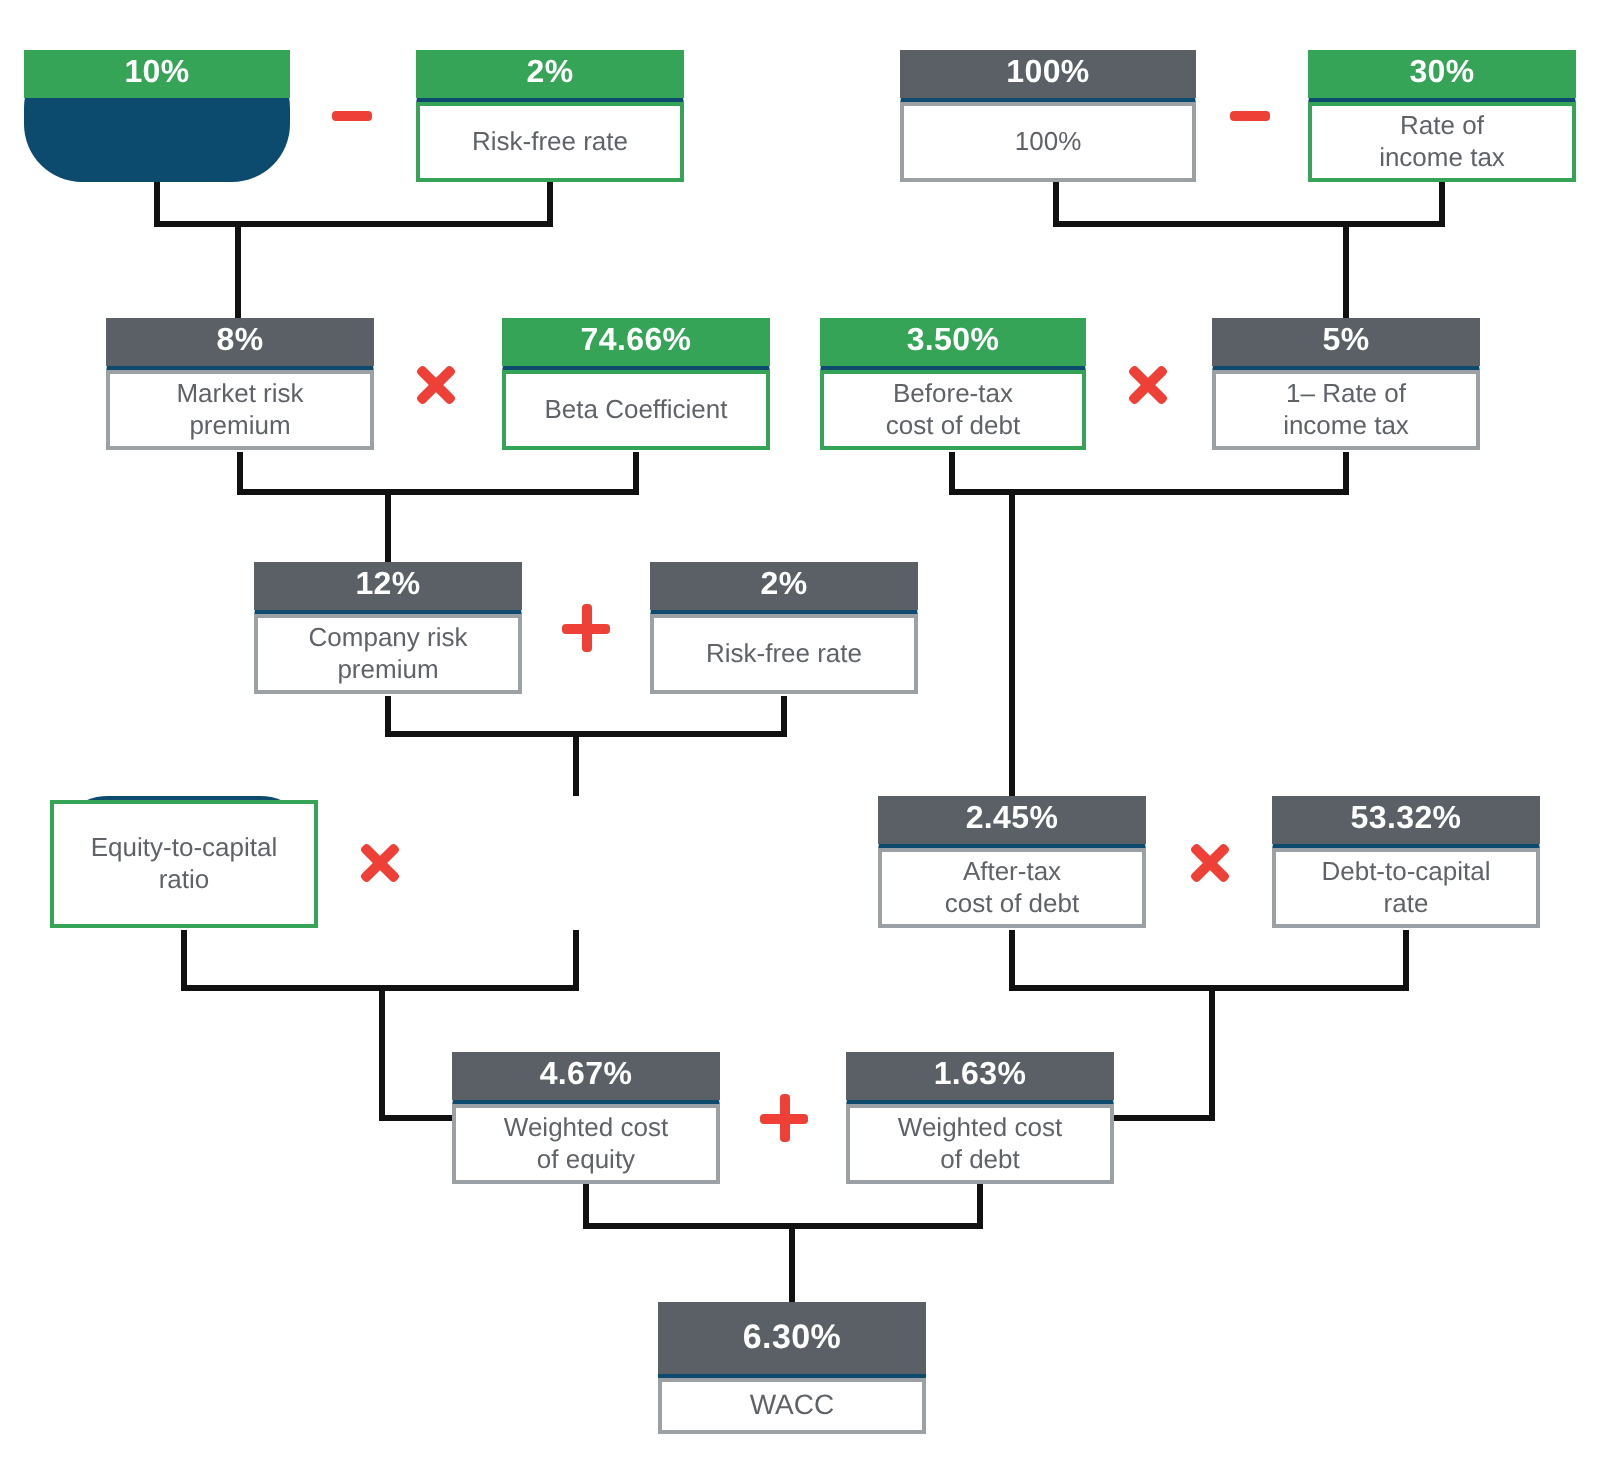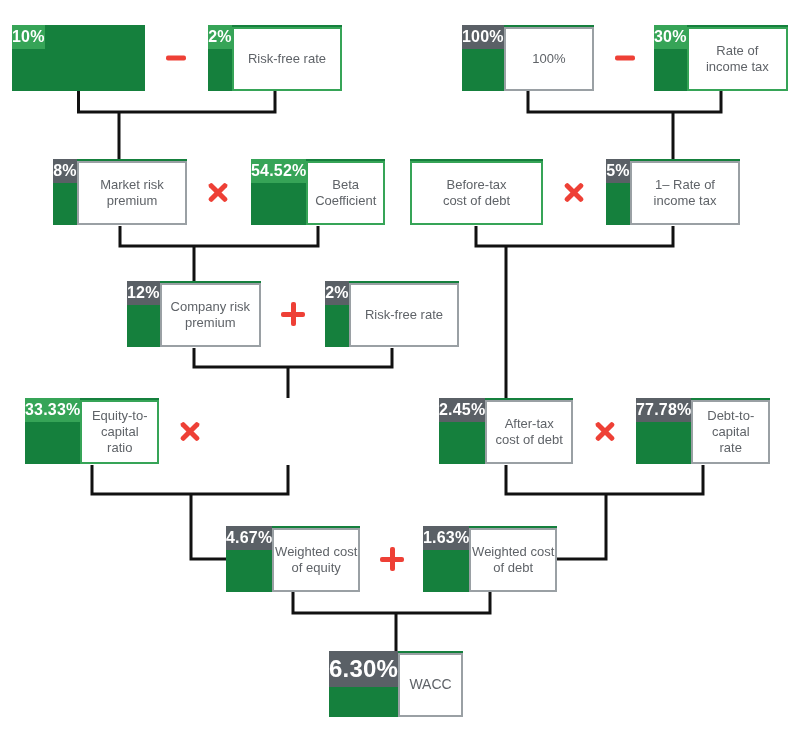--- a/index.html
+++ b/index.html
@@ -28,24 +28,25 @@
   }
   .connectors path{
     fill:none;
     stroke:var(--line);
     stroke-width:3;
   }
   .node{
     position:absolute;
     width:134px;
     height:66px;
-    background:#15803d;
+    background:#0c4a6e;
     display:flex;
-    flex-direction:row;
+    flex-direction:column;
     z-index:2;
+    border-radius:29px;
   }
   .node-value{
     height:24px;
     flex:0 0 24px;
     color:#ffffff;
     font-size:16px;
     font-weight:bold;
     display:flex;
     align-items:center;
     justify-content:center;
@@ -61,21 +62,21 @@
     text-align:center;
     white-space:pre-line;
     font-size:13px;
     line-height:1.22;
     color:var(--body-text);
   }
   .node.green .node-value{background:var(--green);}
   .node.green .node-label{border:2px solid var(--green);}
   .node.gray .node-value{background:var(--gray-header);}
   .node.gray .node-label{border:2px solid var(--gray-border);}
-  .node.wacc .node-value{height:36px;flex:0 0 36px;font-size:24px;}
+  .node.wacc .node-value{height:36px;flex:0 0 36px;font-size:17px;}
   .node.wacc .node-label{font-size:14px;}
   .op{
     position:absolute;
     transform:translate(-50%,-50%);
     z-index:3;
   }
   .op-minus{
     width:20px;height:5px;
     background:var(--red);
     border-radius:2px;
@@ -119,43 +120,44 @@
 
   <div class="node green" style="left:12px;top:25px;width:133px">
     <div class="node-value">10%</div>
   </div>
   <div class="op op-minus" style="left:176px;top:58px" aria-label="−"></div>
   <div class="node green" style="left:208px;top:25px">
     <div class="node-value">2%</div>
     <div class="node-label">Risk-free rate</div>
   </div>
 
-  <div class="node gray" style="left:462px;top:25px;width:132px">
+  <div class="node gray" style="left:450px;top:25px;width:148px">
     <div class="node-value">100%</div>
     <div class="node-label">100%</div>
   </div>
   <div class="op op-minus" style="left:625px;top:58px" aria-label="−"></div>
   <div class="node green" style="left:654px;top:25px">
     <div class="node-value">30%</div>
     <div class="node-label">Rate of
 income tax</div>
   </div>
 
   <div class="node gray" style="left:53px;top:159px">
     <div class="node-value">8%</div>
     <div class="node-label">Market risk
 premium</div>
   </div>
   <div class="op op-times" style="left:218px;top:192px" aria-label="×"></div>
   <div class="node green" style="left:251px;top:159px">
-    <div class="node-value">54.52%</div>
+    <div class="node-value">74.66%</div>
     <div class="node-label">Beta Coefficient</div>
   </div>
 
   <div class="node green" style="left:410px;top:159px;width:133px">
+    <div class="node-value">3.50%</div>
     <div class="node-label">Before-tax
 cost of debt</div>
   </div>
   <div class="op op-times" style="left:574px;top:192px" aria-label="×"></div>
   <div class="node gray" style="left:606px;top:159px">
     <div class="node-value">5%</div>
     <div class="node-label">1– Rate of
 income tax</div>
   </div>
 
@@ -164,34 +166,33 @@
     <div class="node-label">Company risk
 premium</div>
   </div>
   <div class="op op-plus" style="left:293px;top:314px" aria-label="+"></div>
   <div class="node gray" style="left:325px;top:281px">
     <div class="node-value">2%</div>
     <div class="node-label">Risk-free rate</div>
   </div>
 
   <div class="node green" style="left:25px;top:398px">
-    <div class="node-value">33.33%</div>
     <div class="node-label">Equity-to-capital
 ratio</div>
   </div>
   <div class="op op-times" style="left:190px;top:431px" aria-label="×"></div>
 
   <div class="node gray" style="left:439px;top:398px">
     <div class="node-value">2.45%</div>
     <div class="node-label">After-tax
 cost of debt</div>
   </div>
   <div class="op op-times" style="left:605px;top:431px" aria-label="×"></div>
   <div class="node gray" style="left:636px;top:398px">
-    <div class="node-value">77.78%</div>
+    <div class="node-value">53.32%</div>
     <div class="node-label">Debt-to-capital
 rate</div>
   </div>
 
   <div class="node gray" style="left:226px;top:526px">
     <div class="node-value">4.67%</div>
     <div class="node-label">Weighted cost
 of equity</div>
   </div>
   <div class="op op-plus" style="left:392px;top:559px" aria-label="+"></div>

